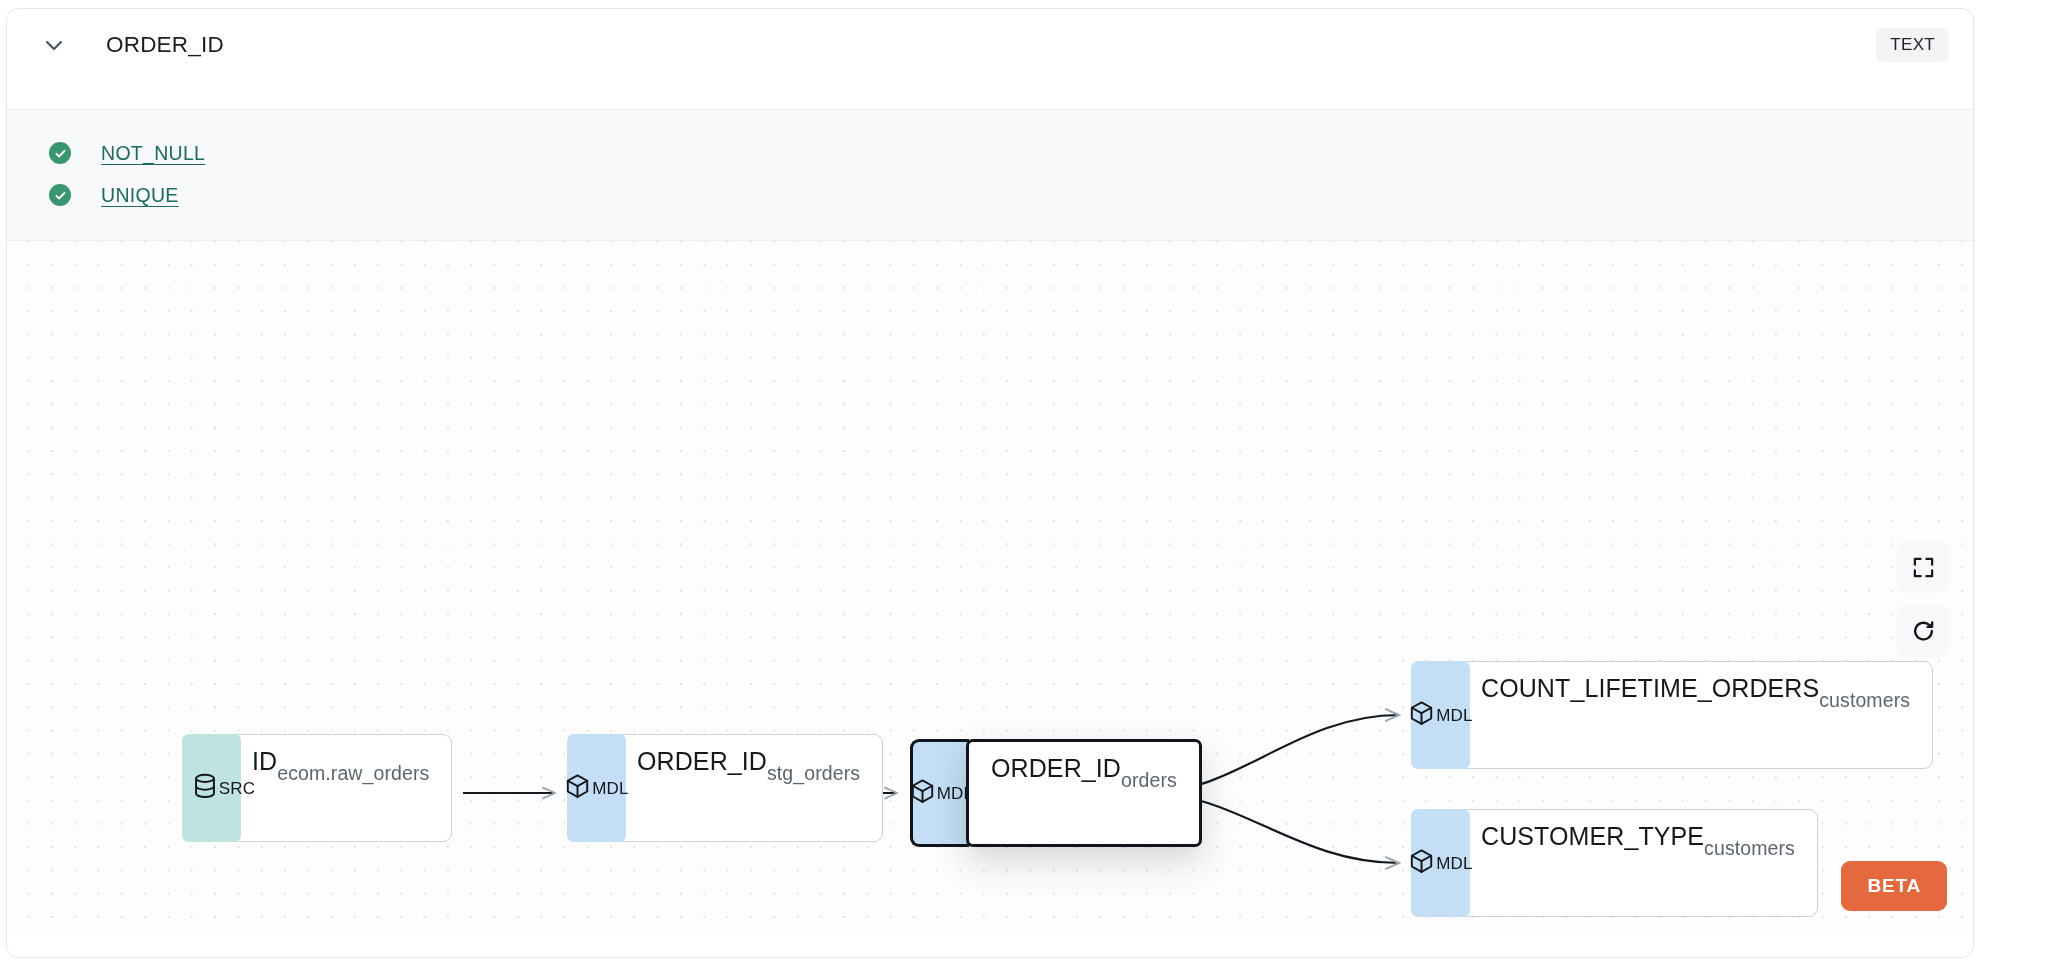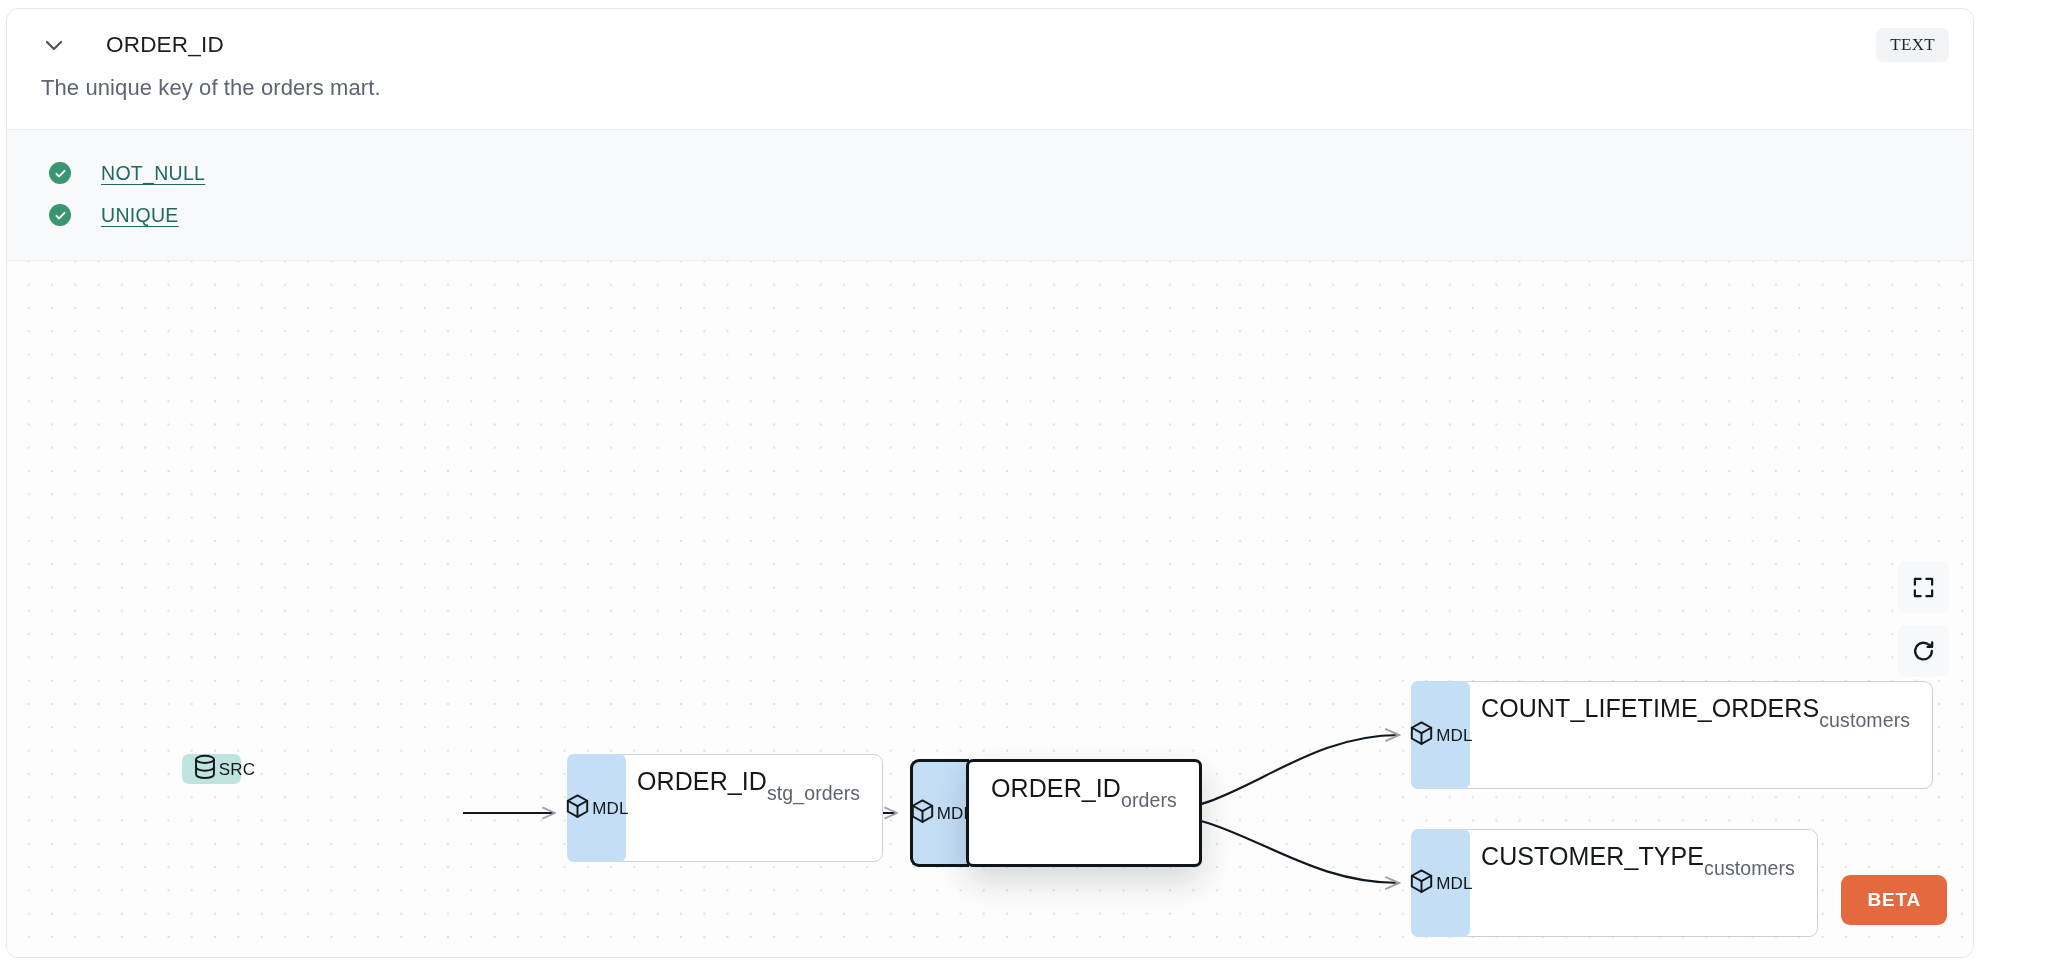--- a/index.html
+++ b/index.html
@@ -42,21 +42,20 @@
     color: #1a1d21;
   }
   .type-badge {
     margin-left: auto;
     background: #f1f3f5;
     color: #212529;
     font-size: 17px;
     letter-spacing: .3px;
     padding: 7px 14px;
     border-radius: 7px;
-    font-family: Liberation Serif, serif;
   }
 
   
   .description {
     padding: 0 34px;
     margin-top: -6px;
     font-size: 22px;
     color: #5c6570;
     letter-spacing: .1px;
   }
@@ -188,21 +187,21 @@
     width: 52px; height: 52px;
     background: #f7f8f9;
     border-radius: 9px;
     display: flex; align-items: center; justify-content: center;
     cursor: pointer;
   }
   .ctrl-btn svg { display: block; }
 
   .beta-badge {
     position: absolute;
-    right: 26px; bottom: 30px;
+    right: 26px; bottom: 24px;
     background: #e4693f;
     color: #ffffff;
     font-size: 19px;
     font-weight: bold;
     letter-spacing: .8px;
     padding: 14px 26px;
     border-radius: 9px;
     cursor: pointer;
   }
 </style>
@@ -214,21 +213,20 @@
   <div class="header">
     <div class="chevron-btn">
       <svg width="24" height="24" viewBox="0 0 24 24" fill="none" stroke="#4a5560" stroke-width="2.2" stroke-linecap="round" stroke-linejoin="round">
         <polyline points="5,9 12,16 19,9"></polyline>
       </svg>
     </div>
     <div class="col-title">ORDER_ID</div>
     <div class="type-badge">TEXT</div>
   </div>
 
-  <div class="description">The unique key of the orders mart.</div>
 
   <div class="tests">
 
     <div class="test-row">
       <span class="check-icon">
         <svg width="13" height="13" viewBox="0 0 16 16" fill="none" stroke="#ffffff" stroke-width="2.4" stroke-linecap="round" stroke-linejoin="round">
           <polyline points="3,8.5 6.3,11.6 13,4.8"></polyline>
         </svg>
       </span>
       <a class="test-link">NOT_NULL</a>
@@ -267,20 +265,24 @@
       <div class="node-badge src">
         <span>
           <svg width="26" height="28" viewBox="0 0 24 26" fill="none" stroke="#14181c" stroke-width="1.8" stroke-linecap="round" stroke-linejoin="round">
             <ellipse cx="12" cy="5" rx="8.3" ry="3.3"></ellipse>
             <path d="M3.7 5 V19 c0 1.9 3.7 3.3 8.3 3.3 s8.3 -1.4 8.3 -3.3 V5"></path>
             <path d="M3.7 12.2 c0 1.9 3.7 3.3 8.3 3.3 s8.3 -1.4 8.3 -3.3"></path>
           </svg>
         </span>
         <span class="badge-label">SRC</span>
       </div>
+      <div class="node-body">
+        <div class="node-name">ID</div>
+        <div class="node-sub">ecom.raw_orders</div>
+      </div>
     </div>
 
     <div class="node" id="node-stg">
       <div class="node-badge mdl">
         <span>
           <svg width="27" height="28" viewBox="0 0 24 26" fill="none" stroke="#14181c" stroke-width="1.8" stroke-linecap="round" stroke-linejoin="round">
             <path d="M12 2.2 L21 7.2 V17.2 L12 22.2 L3 17.2 V7.2 Z"></path>
             <path d="M3 7.2 L12 12.2 L21 7.2"></path>
             <path d="M12 12.2 V22.2"></path>
           </svg>

